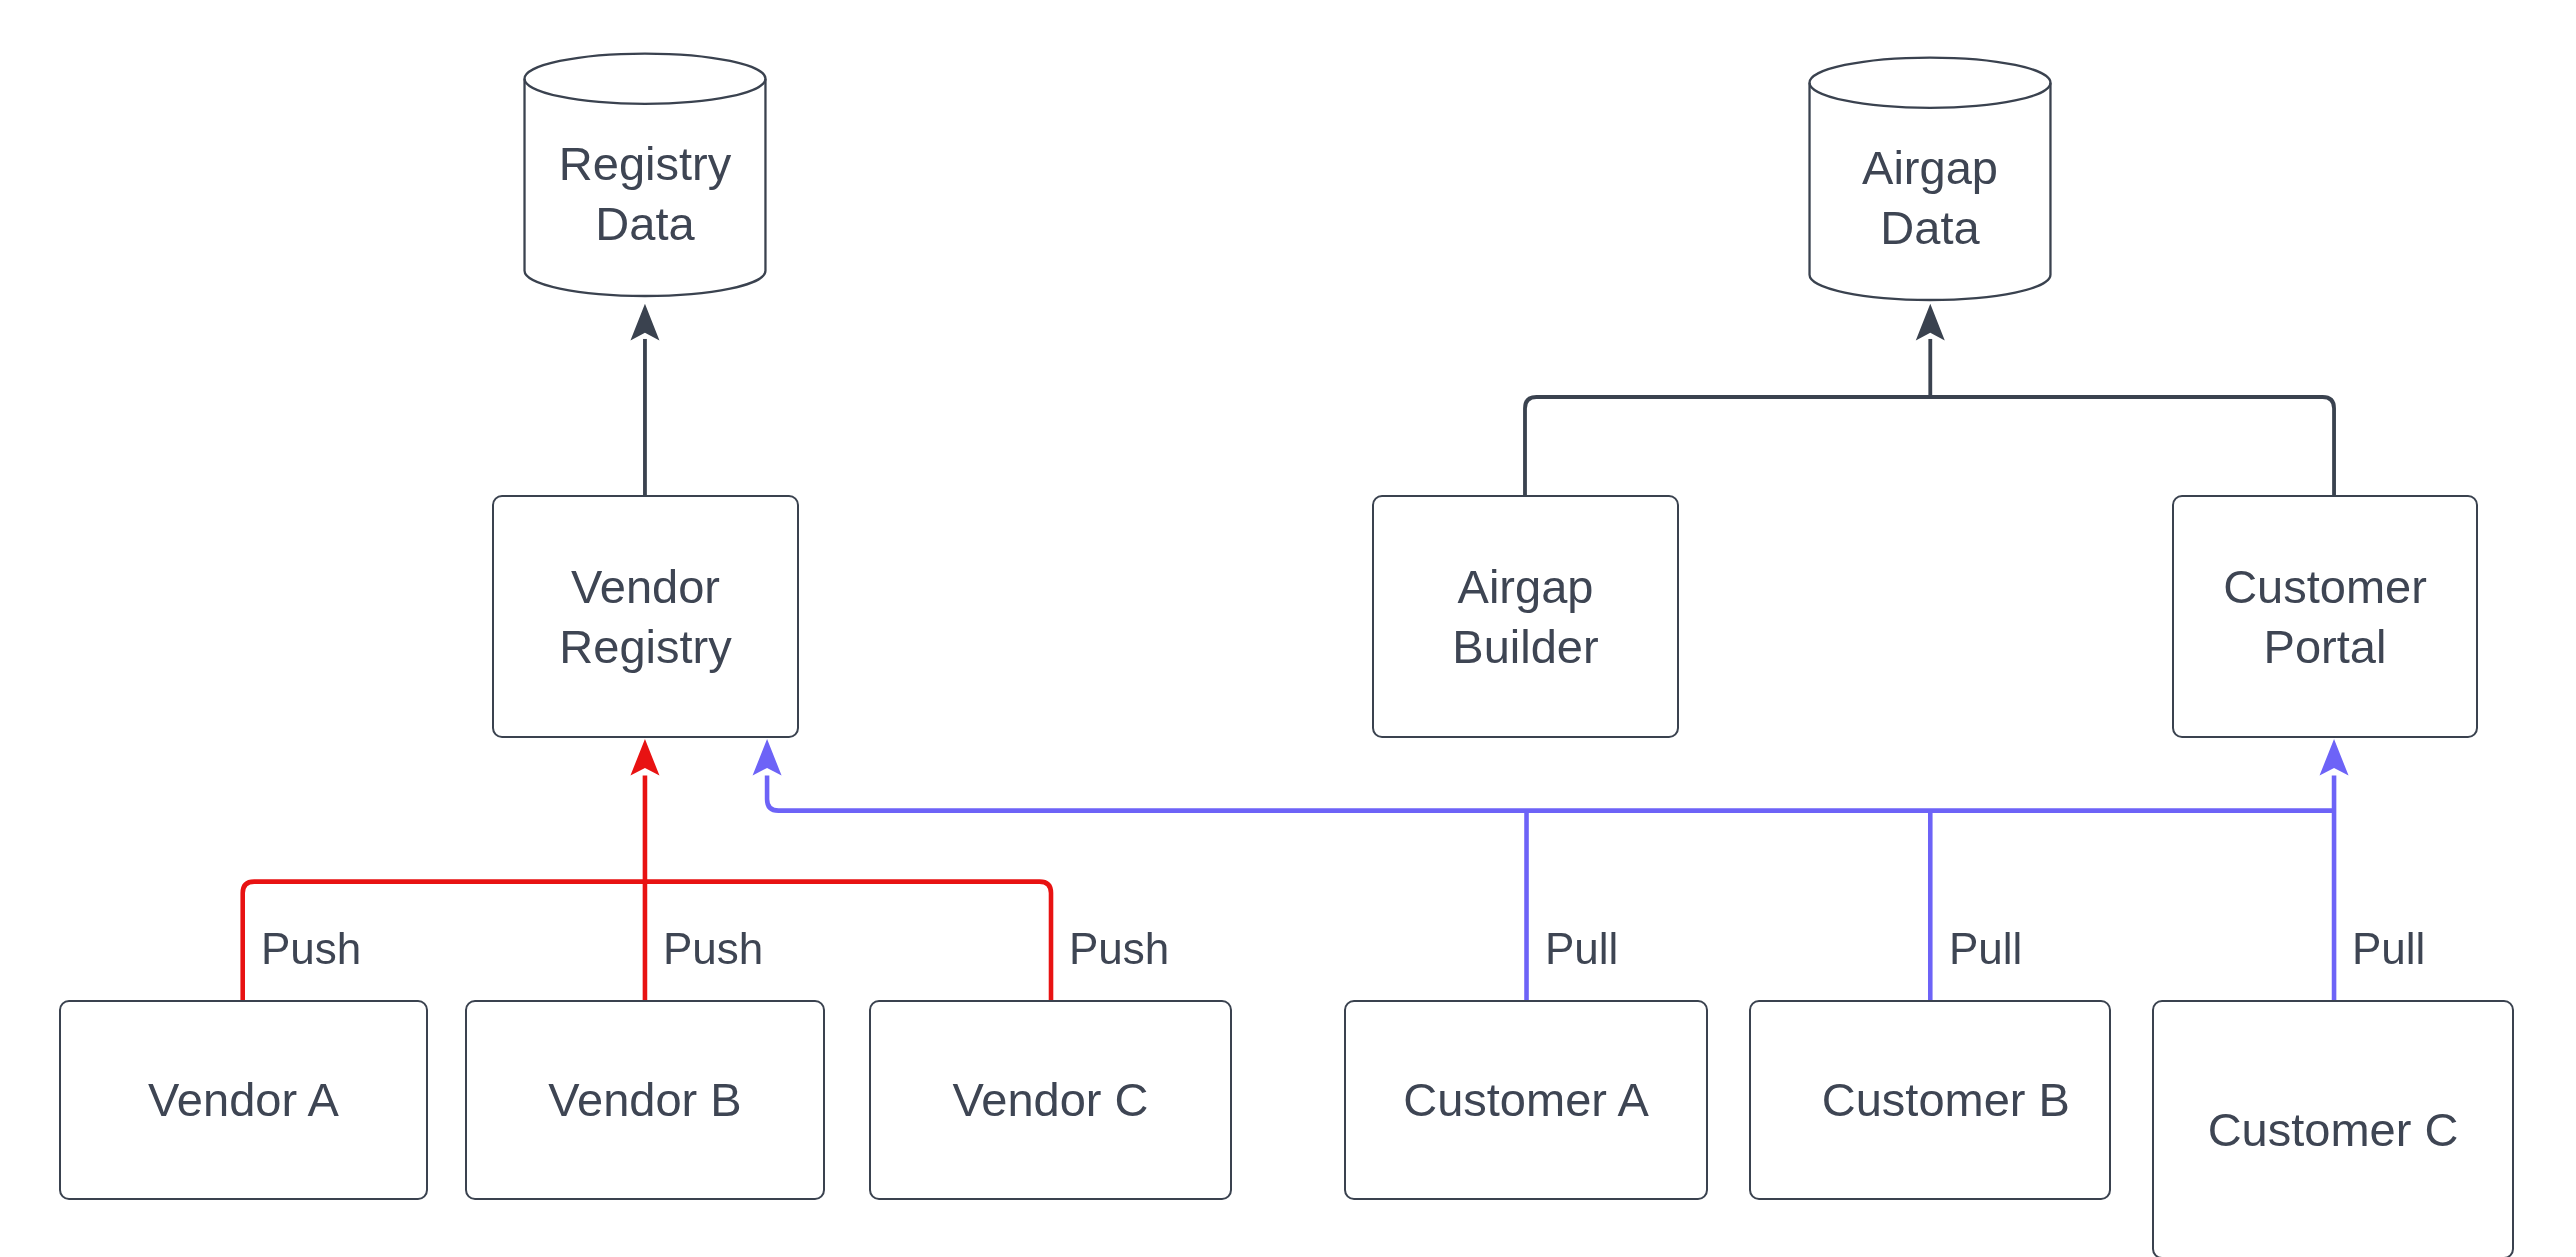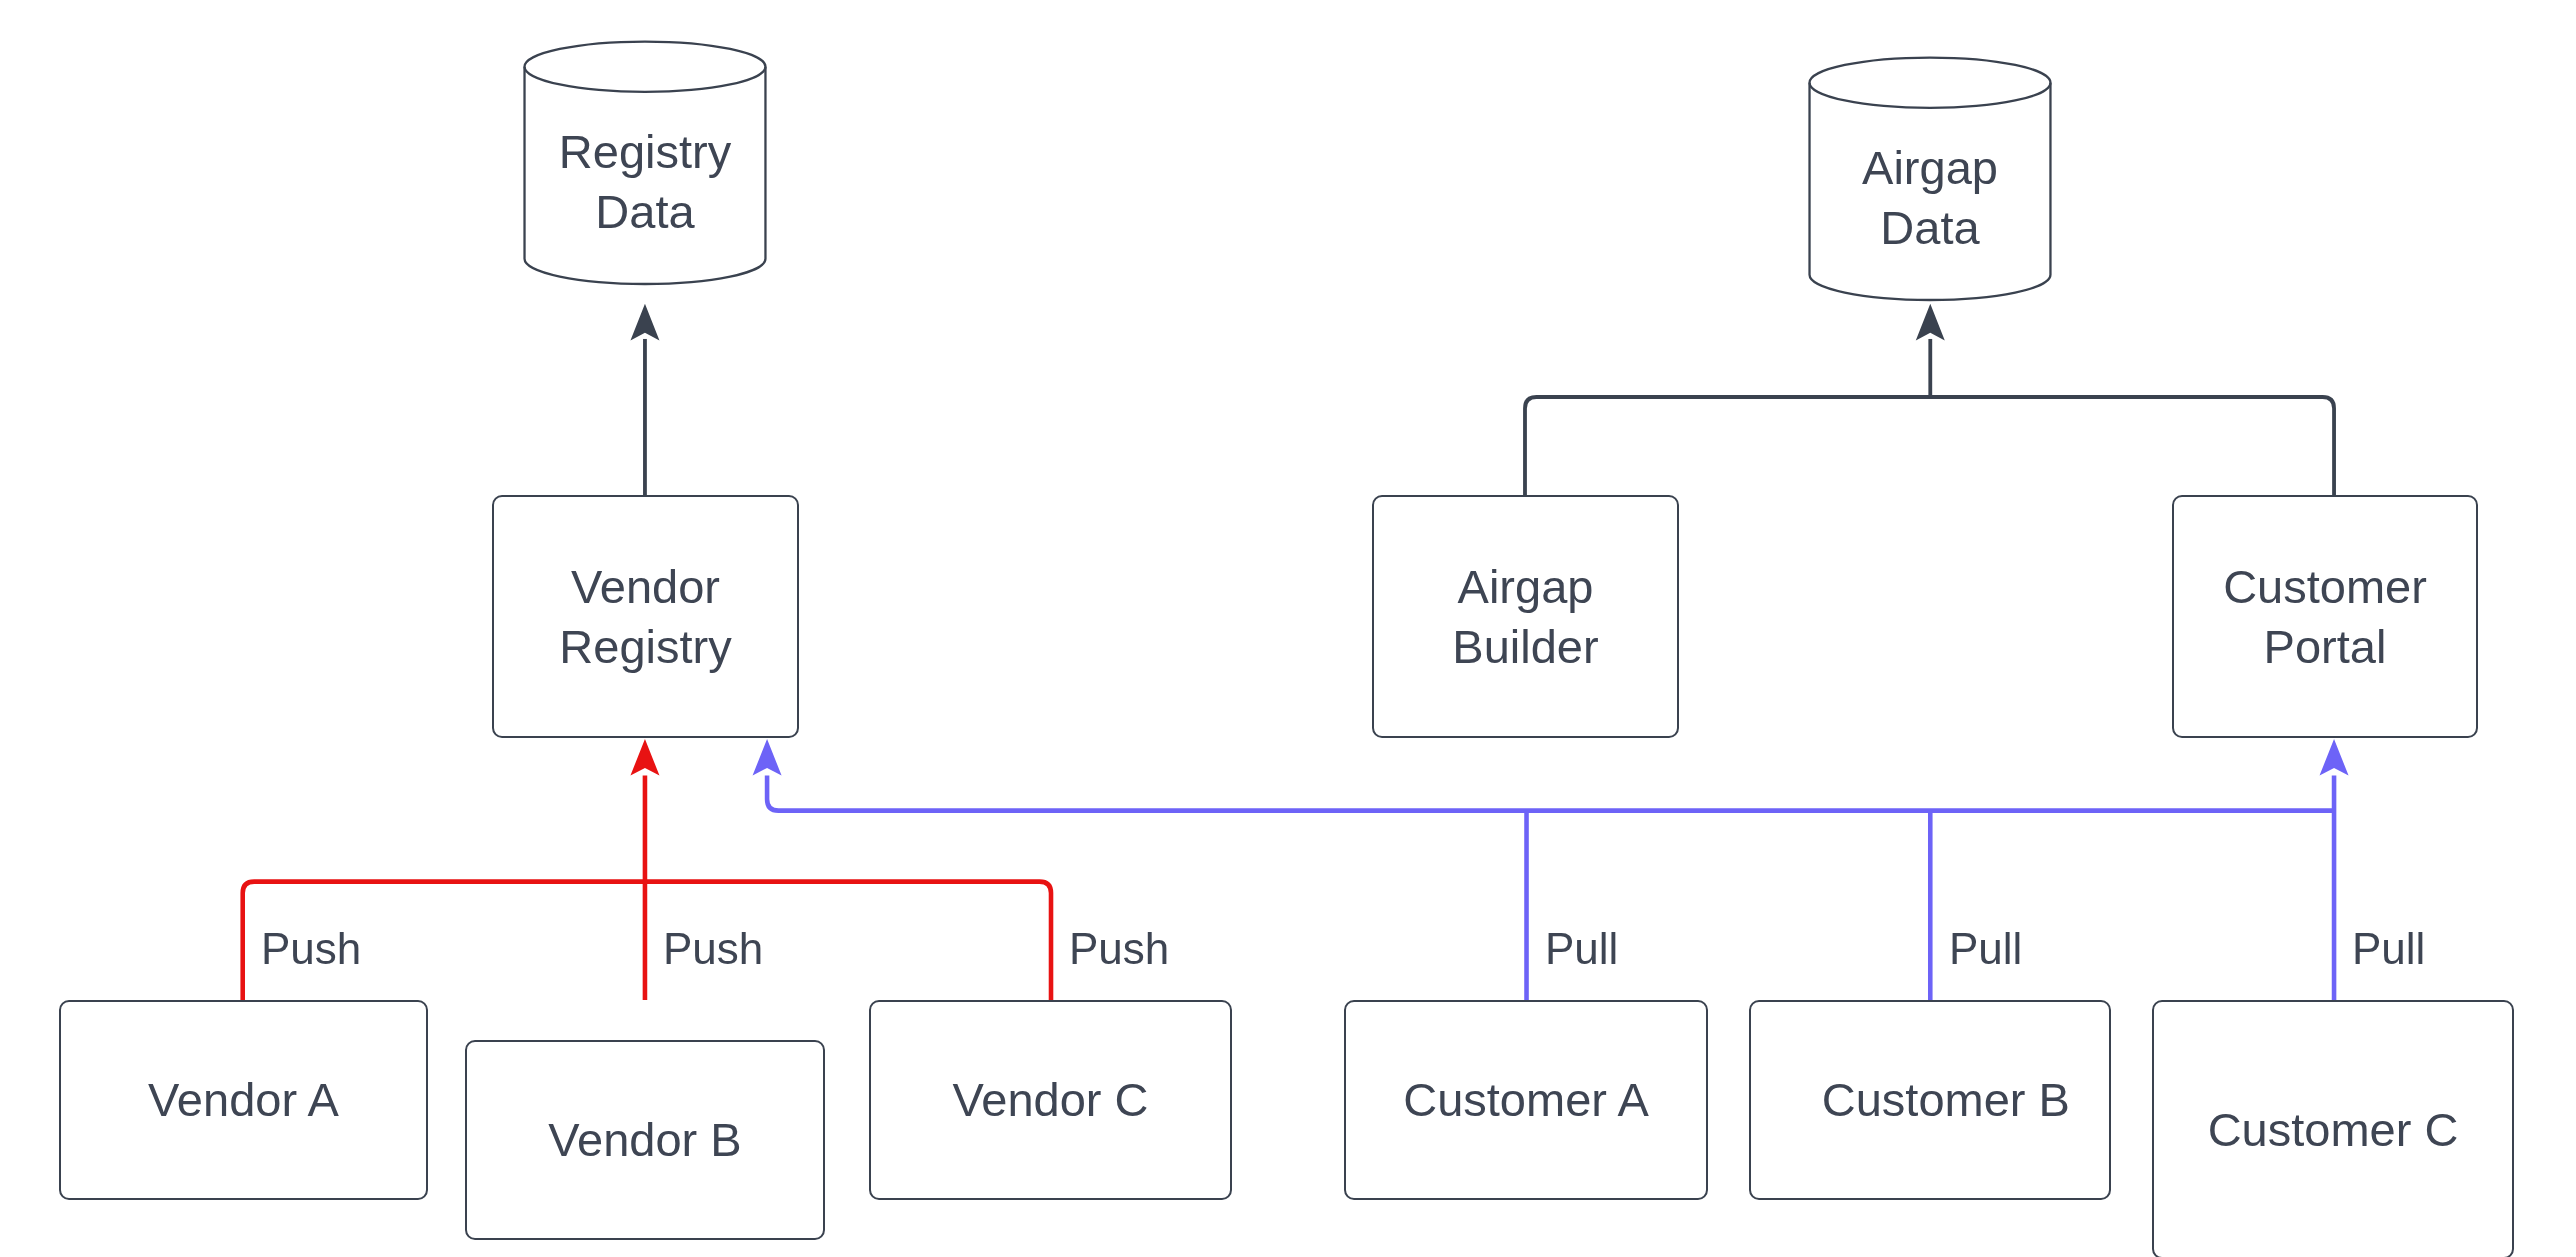--- a/index.html
+++ b/index.html
@@ -45,27 +45,27 @@
   }
   .node.cylinder { background: transparent; border: none; padding: 0; }
   .cyl-shape { position: absolute; inset: 0; }
   .cyl-label {
     position: absolute; inset: 0;
     display: flex; align-items: center; justify-content: center;
     text-align: center; padding: 38px 7.6px 0 7.6px;
     font-size: 47px; line-height: 60px;
   }
   
-  #node-registry-data   { left: 523px;  top: 40px;   width: 244px; height: 246px; }
+  #node-registry-data   { left: 523px;  top: 52px;   width: 244px; height: 246px; }
   #node-airgap-data     { left: 1808px; top: 56px;   width: 244px; height: 246px; }
   #node-vendor-registry { left: 492px;  top: 495px;  width: 307px; height: 243px; }
   #node-airgap-builder  { left: 1372px; top: 495px;  width: 307px; height: 243px; }
   #node-customer-portal { left: 2172px; top: 495px;  width: 306px; height: 243px; }
   #node-vendor-a        { left: 59px;   top: 1000px; width: 369px; height: 200px; }
-  #node-vendor-b        { left: 465px;  top: 1000px; width: 360px; height: 200px; margin-top: 40px; }
+  #node-vendor-b        { left: 465px;  top: 1000px; width: 360px; height: 200px; }
   #node-vendor-c        { left: 869px; top: 1000px; width: 363px; height: 200px; }
   #node-customer-a      { left: 1344px; top: 1000px; width: 364px; height: 200px; }
   #node-customer-b      { left: 1749px; top: 1000px; width: 362px; height: 200px; padding-left: 47px; }
   #node-customer-c      { left: 2152px; top: 1000px; width: 362px; height: 259px; }
 
   .edge-label {
     position: absolute;
     font-size: 44px; line-height: 47px;
     color: var(--text);
     white-space: nowrap;

